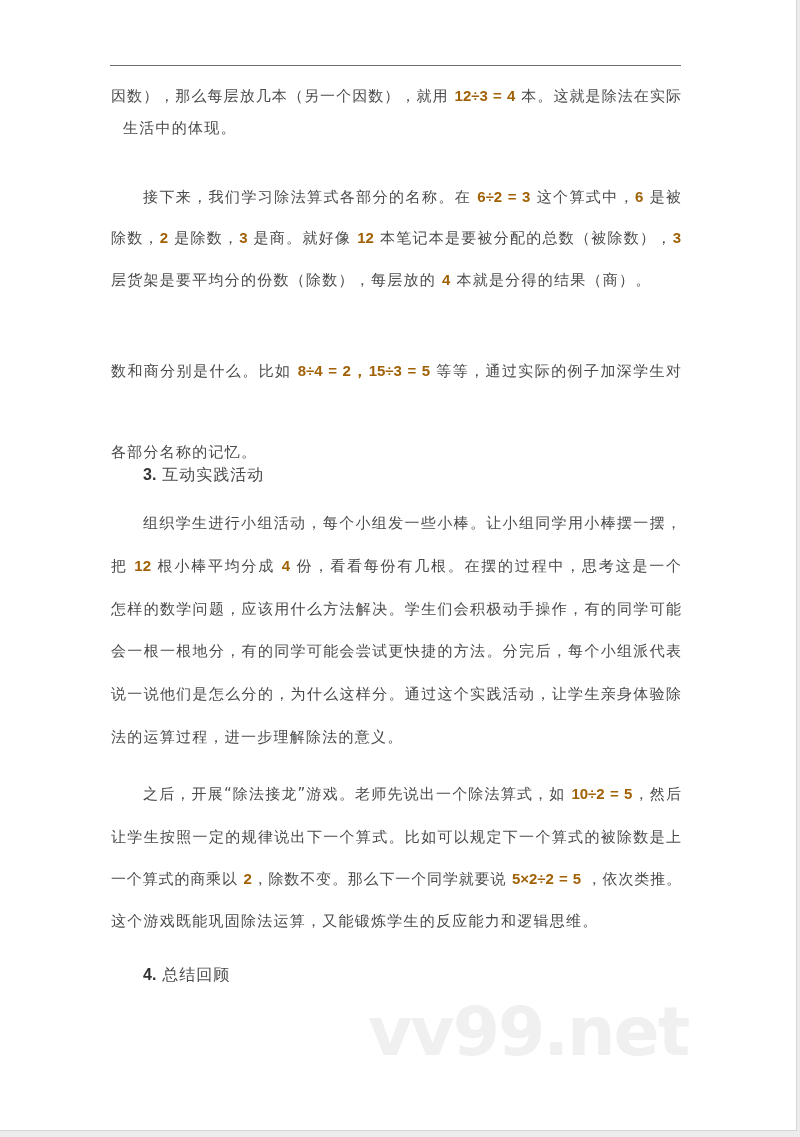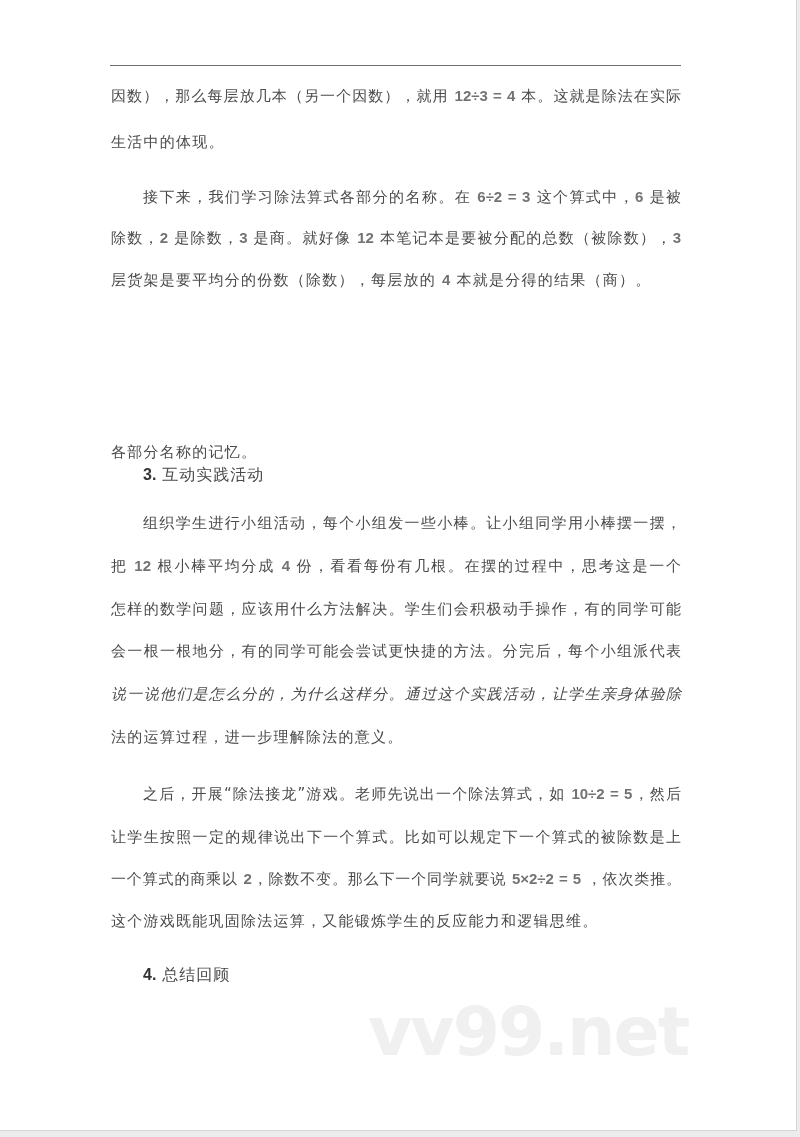--- a/index.html
+++ b/index.html
@@ -49,21 +49,21 @@
       text-align-last: justify;
       letter-spacing: 0;
     }
     .line.indent {
       left: 143px;
       width: 538px;
     }
     .num {
       font-family: "Liberation Sans", sans-serif;
       font-weight: bold;
-      color: #737373;
+      color: #a16207;
       letter-spacing: 0;
     }
     .heading {
       position: absolute;
       left: 143px;
       height: 24px;
       line-height: 24px;
       font-size: 16px;
       color: #4a4a4a;
       white-space: nowrap;
@@ -90,35 +90,36 @@
     }
   </style>
 </head>
 <body>
 
 <div class="page">
 
   <div class="header-rule"></div>
 
   <div class="line justify" style="top:84px;"><span>因数），那么每层放几本（另一个因数），就用</span> <span class="num">12÷3 = 4</span> <span>本。这就是除法在实际</span></div>
-  <div class="line" style="top:130px;">生活中的体现。</div>
+  <div class="line" style="top:116px;margin-left:12px;">生活中的体现。</div>
 
   <div class="line indent justify" style="top:185px;"><span>接下来，我们学习除法算式各部分的名称。在</span> <span class="num">6÷2 = 3</span> <span>这个算式中，</span><span class="num">6</span> <span>是被</span></div>
   <div class="line justify" style="top:226px;"><span>除数，</span><span class="num">2</span> <span>是除数，</span><span class="num">3</span> <span>是商。就好像</span> <span class="num">12</span> <span>本笔记本是要被分配的总数（被除数），</span><span class="num">3</span></div>
   <div class="line" style="top:268px;"><span>层货架是要平均分的份数（除数），每层放的</span> <span class="num">4</span> <span>本就是分得的结果（商）。</span></div>
 
+  <div class="line justify" style="top:359px;"><span>数和商分别是什么。比如</span> <span class="num">8÷4 = 2，15÷3 = 5</span> <span>等等，通过实际的例子加深学生对</span></div>
   <div class="line" style="top:401px;margin-top:39px;">各部分名称的记忆。</div>
 
   <div class="heading" style="top:463px;"><span class="hnum">3.</span><span>互动实践活动</span></div>
 
   <div class="line indent justify" style="top:511px;">组织学生进行小组活动，每个小组发一些小棒。让小组同学用小棒摆一摆，</div>
   <div class="line justify" style="top:554px;"><span>把</span> <span class="num">12</span> <span>根小棒平均分成</span> <span class="num">4</span> <span>份，看看每份有几根。在摆的过程中，思考这是一个</span></div>
   <div class="line justify" style="top:639px;">会一根一根地分，有的同学可能会尝试更快捷的方法。分完后，每个小组派代表</div>
   <div class="line justify" style="top:597px;">怎样的数学问题，应该用什么方法解决。学生们会积极动手操作，有的同学可能</div>
-  <div class="line justify" style="top:682px;font-style:italic;">说一说他们是怎么分的，为什么这样分。通过这个实践活动，让学生亲身体验除</div>
+  <div class="line justify" style="top:682px;">说一说他们是怎么分的，为什么这样分。通过这个实践活动，让学生亲身体验除</div>
   <div class="line" style="top:725px;">法的运算过程，进一步理解除法的意义。</div>
 
   <div class="line indent justify" style="top:782px;"><span>之后，开展“除法接龙”游戏。老师先说出一个除法算式，如</span> <span class="num">10÷2 = 5</span><span>，然后</span></div>
   <div class="line justify" style="top:825px;">让学生按照一定的规律说出下一个算式。比如可以规定下一个算式的被除数是上</div>
   <div class="line justify" style="top:867px;"><span>一个算式的商乘以</span> <span class="num">2</span><span>，除数不变。那么下一个同学就要说</span> <span class="num">5×2÷2 = 5</span> <span>，依次类推。</span></div>
   <div class="line" style="top:909px;">这个游戏既能巩固除法运算，又能锻炼学生的反应能力和逻辑思维。</div>
 
   <div class="heading" style="top:963px;"><span class="hnum">4.</span><span>总结回顾</span></div>
 
   <div class="watermark">vv99.net</div>

